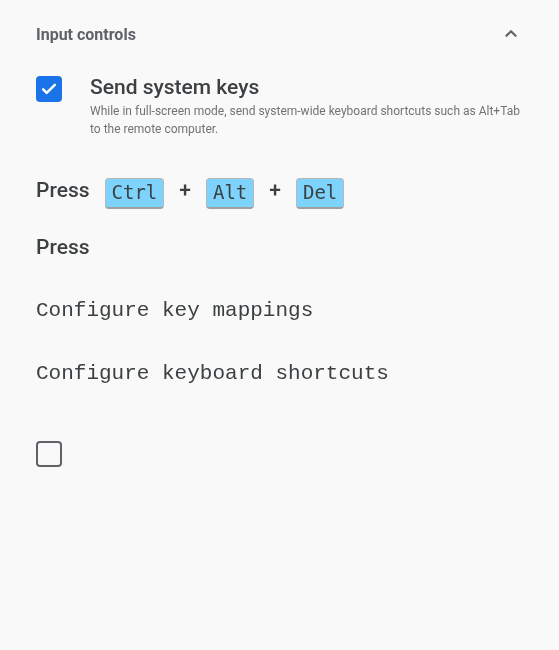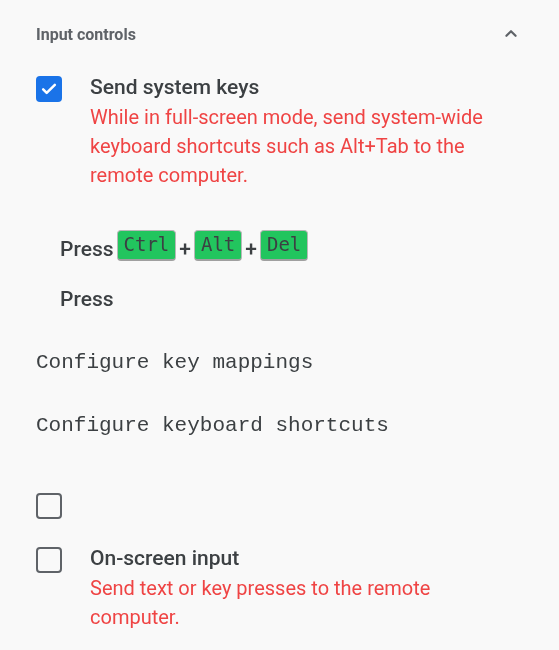--- a/index.html
+++ b/index.html
@@ -62,42 +62,41 @@
   .checkbox.checked svg { display: block; }
   .row-text { flex: 1; }
 
   .title {
     font-size: 21px;
     font-weight: 500;
     color: #3c4043;
     line-height: 1.3;
   }
   .desc {
-    font-size: 20px;
-    color: #ef4444;
+    font-size: 12px;
+    color: #737373;
     line-height: 1.45;
     margin-top: 2px;
   }
 
   .press-line {
     display: flex;
-    align-items: flex-end;
+    align-items: flex-start;
     font-size: 21px;
     font-weight: 500;
     color: #3c4043;
-    gap: 3px;
+    gap: 15px;
     cursor: pointer;
-    margin-left: 24px;
   }
   .key {
     font-family: ui-monospace, "SF Mono", Menlo, Consolas, monospace;
     font-size: 19px;
     font-weight: 400;
     color: #3c4043;
-    background: #22c55e;
+    background: #7dd3fc;
     border: 1px solid #b8b8b8;
     border-bottom: 2px solid #a0a0a0;
     border-radius: 4px;
     padding: 2px 6px 3px 6px;
     line-height: 1.2;
   }
   .plus {
     font-size: 21px;
     font-weight: 500;
     color: #3c4043;
@@ -168,21 +167,14 @@
   <div class="gap-lg"></div>
 
   <div class="row">
     <div class="checkbox unchecked"></div>
     <div class="row-text">
     </div>
   </div>
 
   <div class="gap-sm"></div>
 
-  <div class="row">
-    <div class="checkbox unchecked"></div>
-    <div class="row-text">
-      <div class="title">On-screen input</div>
-      <div class="desc">Send text or key presses to the remote computer.</div>
-    </div>
-  </div>
 
 </div>
 
 </body></html>

